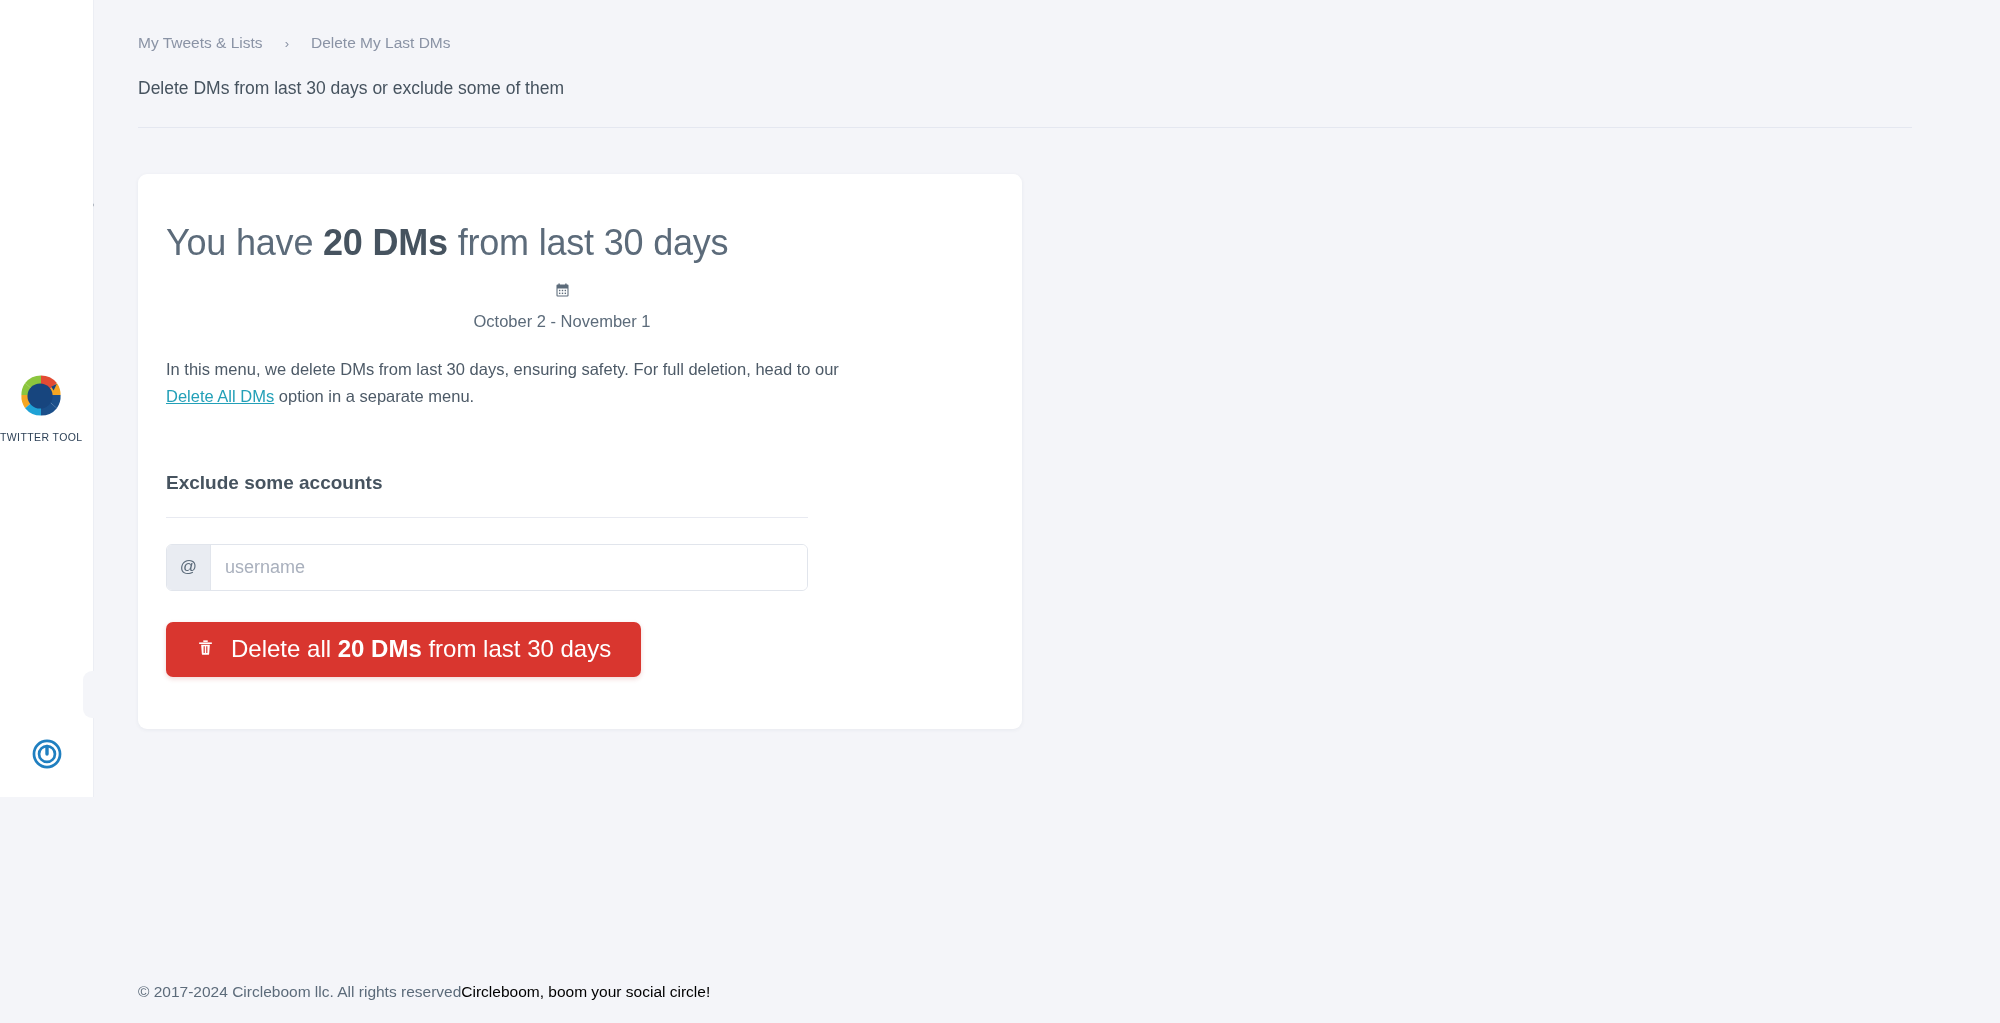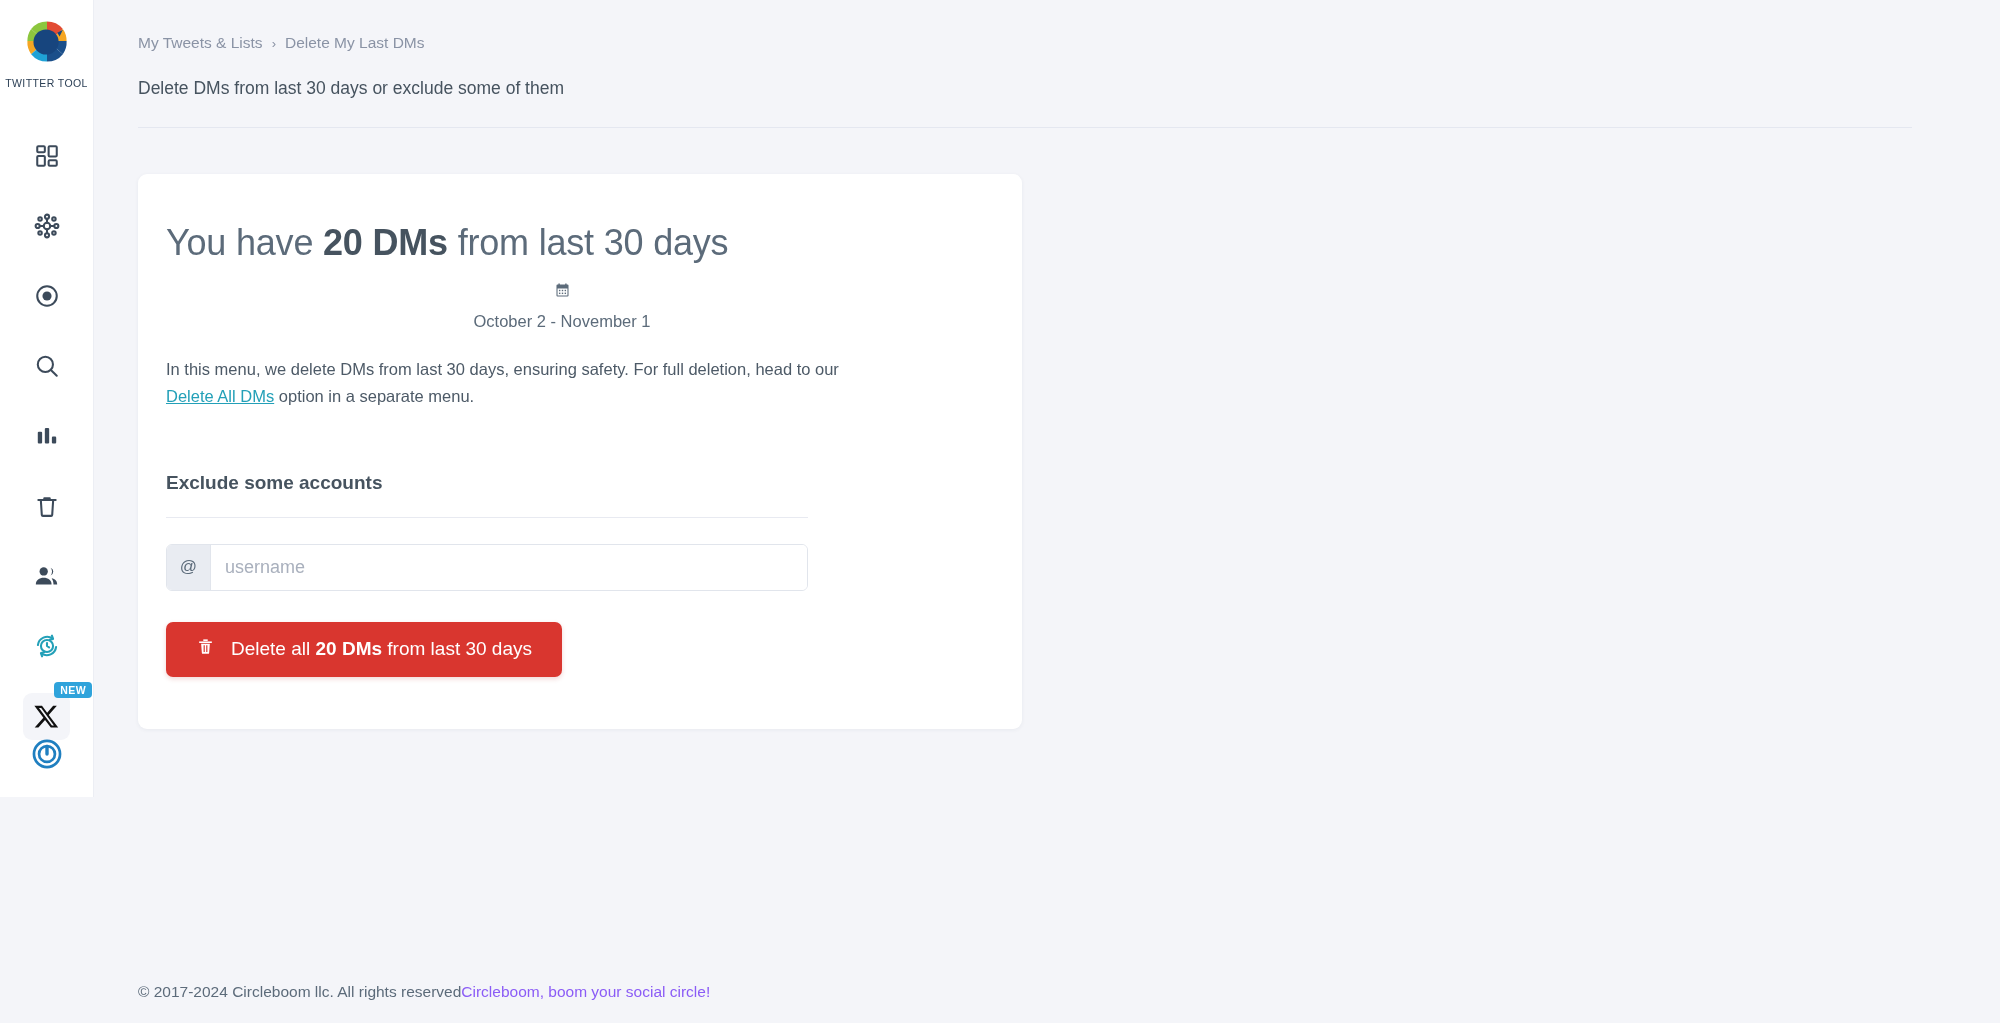--- a/index.html
+++ b/index.html
@@ -9,21 +9,21 @@
     background: #f4f5f9;
     overflow: hidden;
   }
   .app { display: flex; width: 2000px; height: 1023px; }
 
   
   .sidebar {
     width: 94px; height: 797px;
     background: #ffffff;
     border-right: 1px solid #eceef4;
-    display: flex; flex-direction: column; align-items: center;
+    display: flex; flex-direction: row; align-items: center;
     flex: 0 0 94px; position: relative;
   }
   .brand { padding-top: 14px; display: flex; flex-direction: column; align-items: center; }
   .brand-logo { width: 56px; height: 56px; }
   .brand-name {
     margin-top: 7px; font-size: 10.5px; letter-spacing: .4px;
     color: #2b3f55; font-weight: 400; white-space: nowrap;
   }
   .nav { margin-top: 32px; display: flex; flex-direction: column; align-items: center; width: 100%; }
   .nav-item {
@@ -49,21 +49,21 @@
   .sidebar-bottom { position: absolute; bottom: 22px; left: 0; width: 100%; display: flex; justify-content: center; }
 
   
   .main {
     flex: 1; height: 1023px; position: relative;
     display: flex; flex-direction: column;
     background: #f4f5f9;
   }
   .content { flex: 1; padding: 34px 0 0 44px; }
 
-  .breadcrumb { display: flex; align-items: center; gap: 9px; font-size: 15.5px; color: #8a93a5; }
+  .breadcrumb { display: flex; align-items: center; gap: 22px; font-size: 15.5px; color: #8a93a5; }
   .crumb { color: #8a93a5; }
   .crumb.link { cursor: pointer; }
   .crumb-sep { color: #8a93a5; font-size: 13px; }
 
   .page-subtitle {
     margin-top: 26px; font-size: 17.5px; color: #46535f; font-weight: 400;
   }
   .divider {
     margin-top: 28px; margin-right: 88px;
     height: 1px; background: #e4e7f0;
@@ -111,38 +111,38 @@
     font-family: "Liberation Sans", sans-serif; font-size: 18px; color: #46535f;
     background: #fff;
   }
   .input-field::placeholder { color: #a9b0bd; }
 
   .delete-btn {
     margin-top: 31px; height: 55px;
     background: #d9362f; color: #fff; border: none; border-radius: 7px;
     display: inline-flex; align-items: center; gap: 16px;
     padding: 0 30px; cursor: pointer;
-    font-family: "Liberation Sans", sans-serif; font-size: 19px; font-weight: 400;
+    font-family: "Liberation Sans", sans-serif; font-size: 24px; font-weight: 400;
     box-shadow: 0 2px 5px rgba(180,40,35,.18);
   }
   .delete-btn b { font-weight: 700; }
 
   
   .footer {
     height: 62px; display: flex; align-items: center;
     padding: 0 22px 0 44px; font-size: 15.5px; color: #5c6b7a;
     background: #f4f5f9;
   }
   .footer-copy { white-space: nowrap; }
   .footer-links {
     flex: 1; display: flex; align-items: center; justify-content: center; gap: 0;
   }
   .footer-link { padding: 0 22px; cursor: pointer; color: #5c6b7a; white-space: nowrap; }
   .footer-link + .footer-link { border-left: 1px solid #dde1ea; }
-  .footer-tag { white-space: nowrap; color: #8b5cf6; padding-right: 16px; }
+  .footer-tag { white-space: nowrap; color: #000000; padding-right: 16px; }
 </style>
 </head>
 <body>
 
 <div class="app">
 
   <aside class="sidebar">
 
     <div class="brand">
       <span class="brand-logo">

